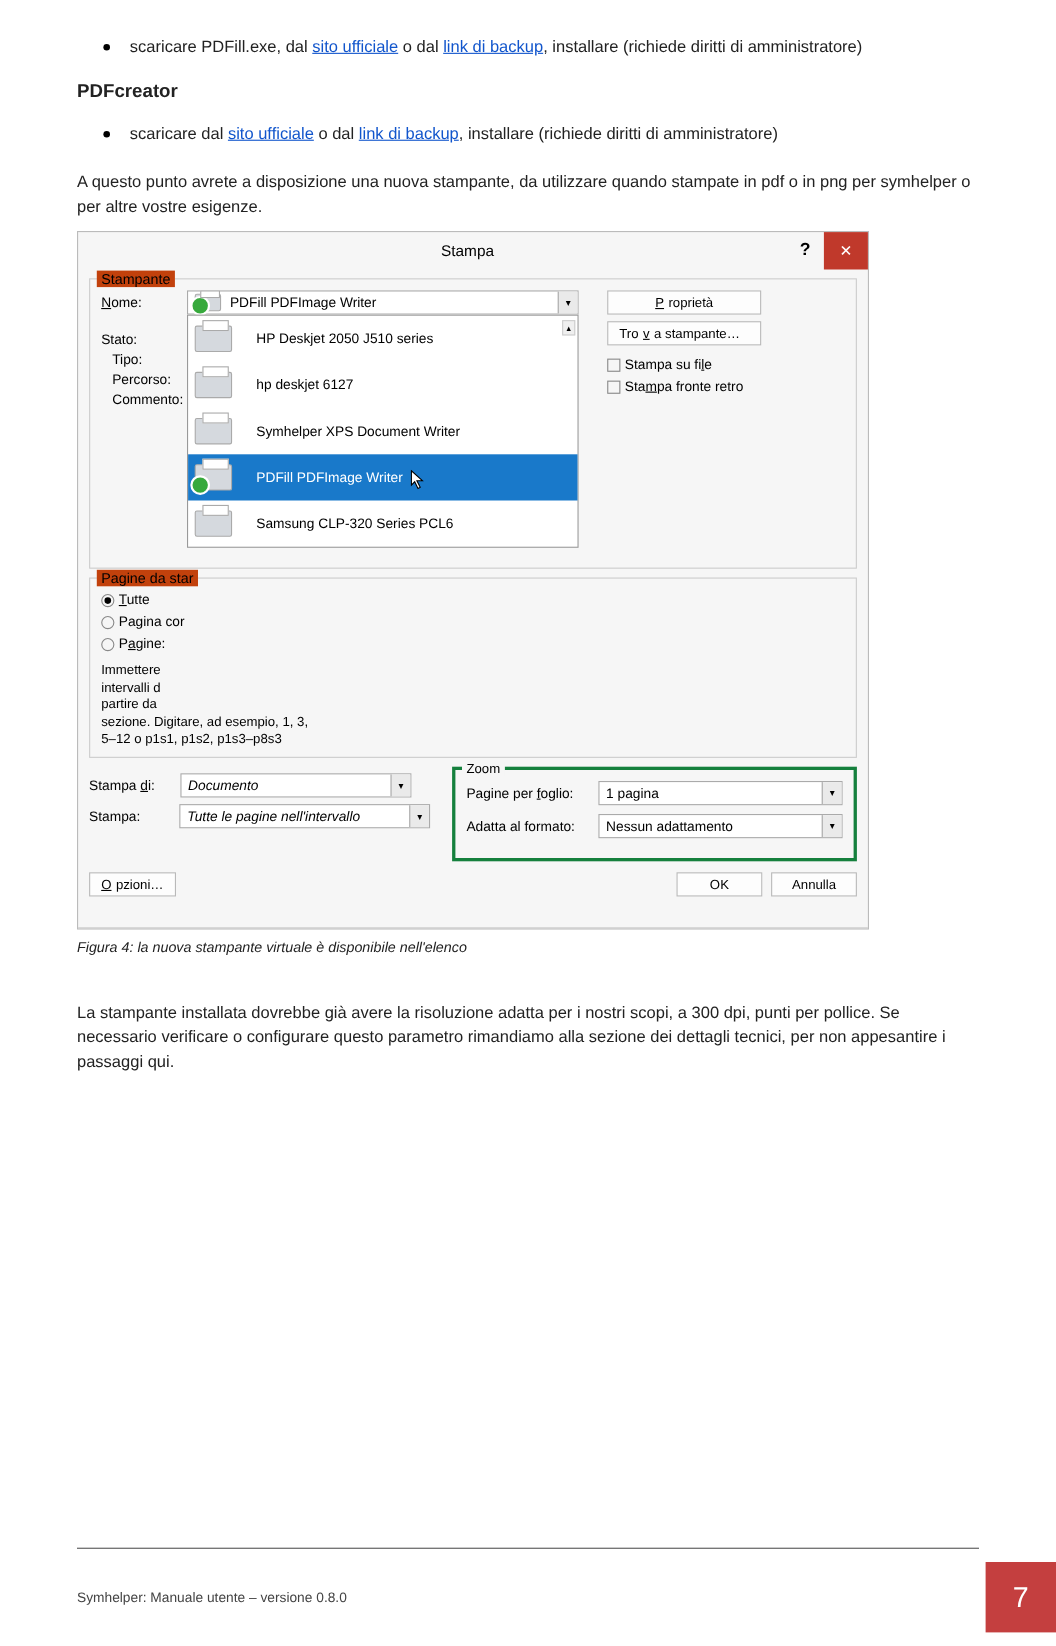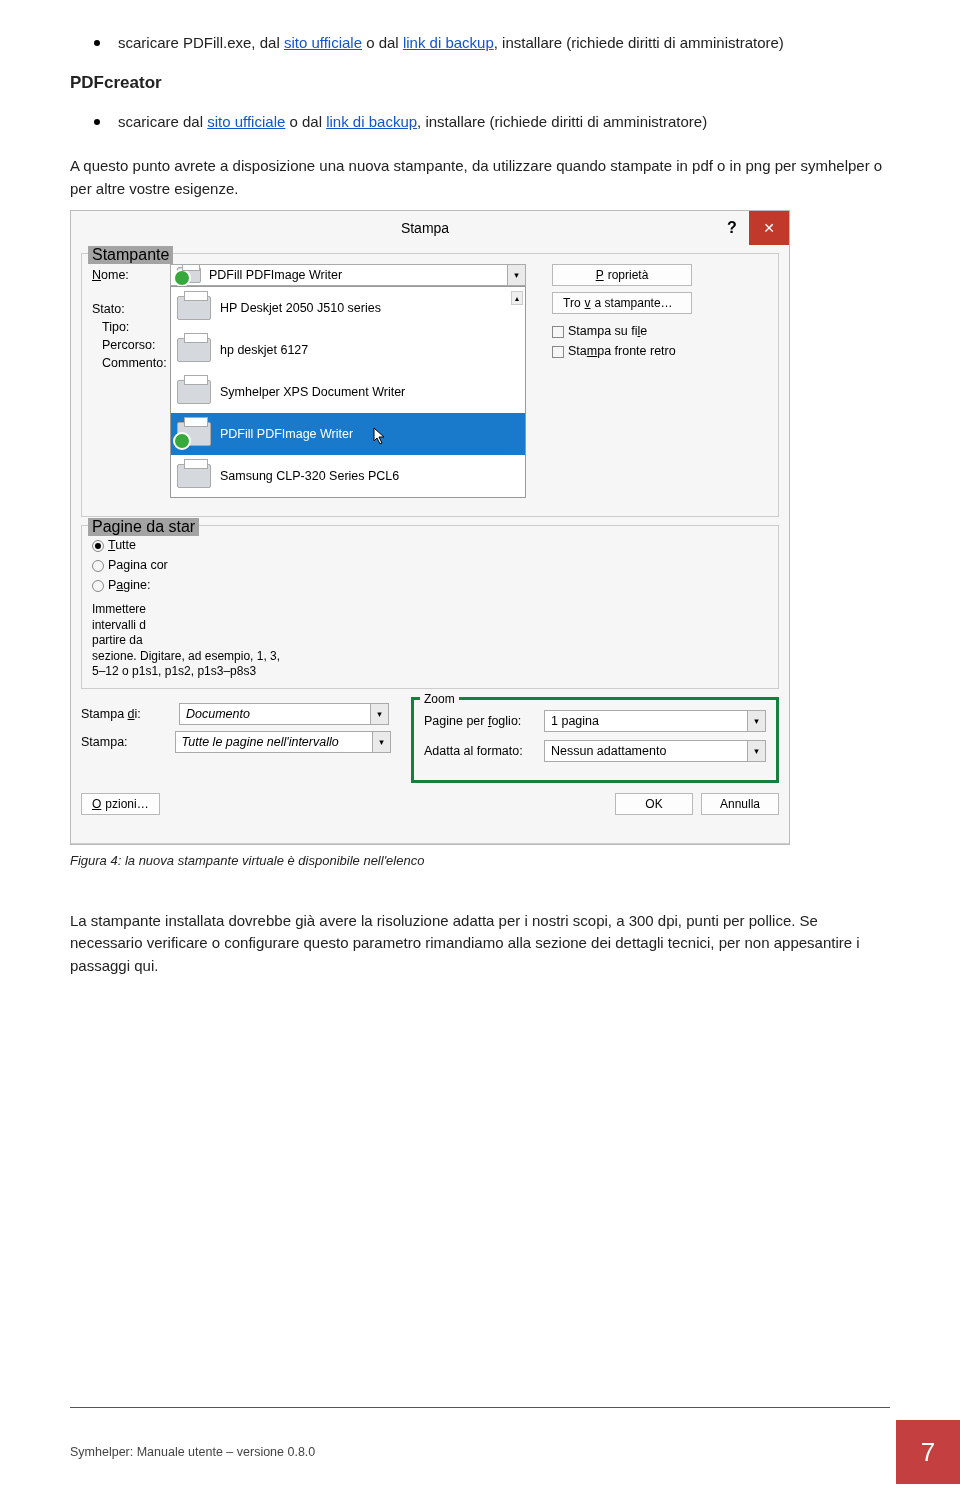--- a/index.html
+++ b/index.html
@@ -25,48 +25,48 @@
 
   
   .dialog { width: 720px; border: 1px solid #bbb; background: #f6f6f6; font-size: 12.5px; color: #000; }
   .title-row { display: flex; height: 34px; align-items: stretch; }
   .title-row .spacer-left { width: 64px; }
   .title-row .title-center { flex: 1; text-align: center; font-size: 14px; display:flex; align-items:center; justify-content:center; }
   .title-row .help { width: 34px; display:flex; align-items:center; justify-content:center; font-weight:bold; font-size:16px; }
   .title-row .close { width: 40px; background:#c0392b; color:#fff; display:flex; align-items:center; justify-content:center; font-size:14px; }
   .dlg-body { padding: 8px 10px 14px 10px; }
   .grp { border: 1px solid #ccc; position: relative; padding: 10px 10px 8px 10px; margin-bottom: 8px; }
-  .grp > .grp-label { position: absolute; top: -8px; left: 6px; background: #a3a3a3; padding: 0 4px; font-size: 16px; }
+  .grp > .grp-label { position: absolute; top: -8px; left: 6px; background: #c2410c; padding: 0 4px; font-size: 13px; }
   .row { display: flex; align-items: center; gap: 6px; margin-bottom: 6px; }
   .lblcol { width: 72px; }
   .btnflat { border: 1px solid #b9b9b9; background: #fdfdfd; height: 22px; padding: 0 10px; font-size: 12px; display:inline-flex; align-items:center; gap:4px; }
   .u { text-decoration: underline; }
   .chk { width: 12px; height:12px; border:1px solid #888; display:inline-block; margin-right:4px; vertical-align:middle; }
   .combo { position: relative; flex:1; }
   .combo-field { height: 22px; border:1px solid #aaa; background:#fff; display:flex; align-items:center; padding:0 6px; }
   .combo-btn { position:absolute; right:1px; top:1px; bottom:1px; width:18px; background:#eaeaea; border-left:1px solid #aaa; display:flex; align-items:center; justify-content:center; font-size:9px; }
   .dropdown { position:absolute; left:0; right:0; top:22px; background:#fff; border:1px solid #999; z-index:5; }
   .drop-scroll { position:absolute; right:2px; top:4px; width:12px; height:14px; background:#efefef; border:1px solid #ccc; font-size:8px; display:flex; align-items:center; justify-content:center; }
-  .dd-item { display:flex; align-items:center; height:42px; padding:0 6px; gap:9px; font-size:12.5px; }
+  .dd-item { display:flex; align-items:center; height:42px; padding:0 6px; gap:22px; font-size:12.5px; }
   .dd-item.selected { background:#1979ca; color:#fff; }
   .printer-ico { width:34px; height:24px; background:#d5d9de; border:1px solid #aaa; border-radius:2px; position:relative; flex-shrink:0;}
   .printer-ico::after{content:"";position:absolute;left:6px;top:-6px;width:22px;height:8px;background:#fff;border:1px solid #aaa;}
   .printer-ico.green::before{content:"";position:absolute;left:-5px;bottom:-5px;width:14px;height:14px;background:#37a93c;border-radius:50%;border:2px solid #fff;}
   .printer-ico.small { width:24px; height:16px; }
   .printer-ico.small::after{left:4px;top:-4px;width:16px;height:5px;}
   .radio-outer { width:12px;height:12px;border:1px solid #888;border-radius:50%;display:inline-flex;align-items:center;justify-content:center;margin-right:4px;vertical-align:middle;}
   .radio-outer.on::after{content:"";width:6px;height:6px;background:#000;border-radius:50%;}
   .stampante-area { position:relative; display:flex; }
   .stampante-left { width: 440px; padding-right:6px; }
   .stampante-right { flex:1; padding-left:20px; }
   .pagine-top { position:relative; display:flex; }
   .pagine-left { width:105px; padding-top:2px;}
   .pagine-left .r { margin-bottom:6px; font-size:12.5px;}
   .pagine-note { font-size:12px; line-height:1.3; color:#000; padding-top:4px;}
-  .mid-row { display:flex; align-items:center; margin:6px 0; gap:23px;}
+  .mid-row { display:flex; align-items:center; margin:6px 0; gap:8px;}
   .small-combo { width:210px; position:relative; }
   .small-combo .combo-field{height:22px;font-style:italic;}
   .zoom-grp { border:3px solid #15803d; position:relative; padding:10px 10px; flex:1;}
   .zoom-grp .grp-label{position:absolute;top:-8px;left:6px;background:#f6f6f6;padding:0 4px;font-size:12px;}
   .zoom-row{display:flex;align-items:center;margin-bottom:8px;}
   .zoom-row .zl{width:120px;}
   .zoom-row .zc{flex:1;position:relative;}
   .bottom-row{display:flex;justify-content:space-between;align-items:center;padding-top:10px;}
   .ok { width:78px; justify-content:center;}
   .cancel{width:78px;justify-content:center;}

